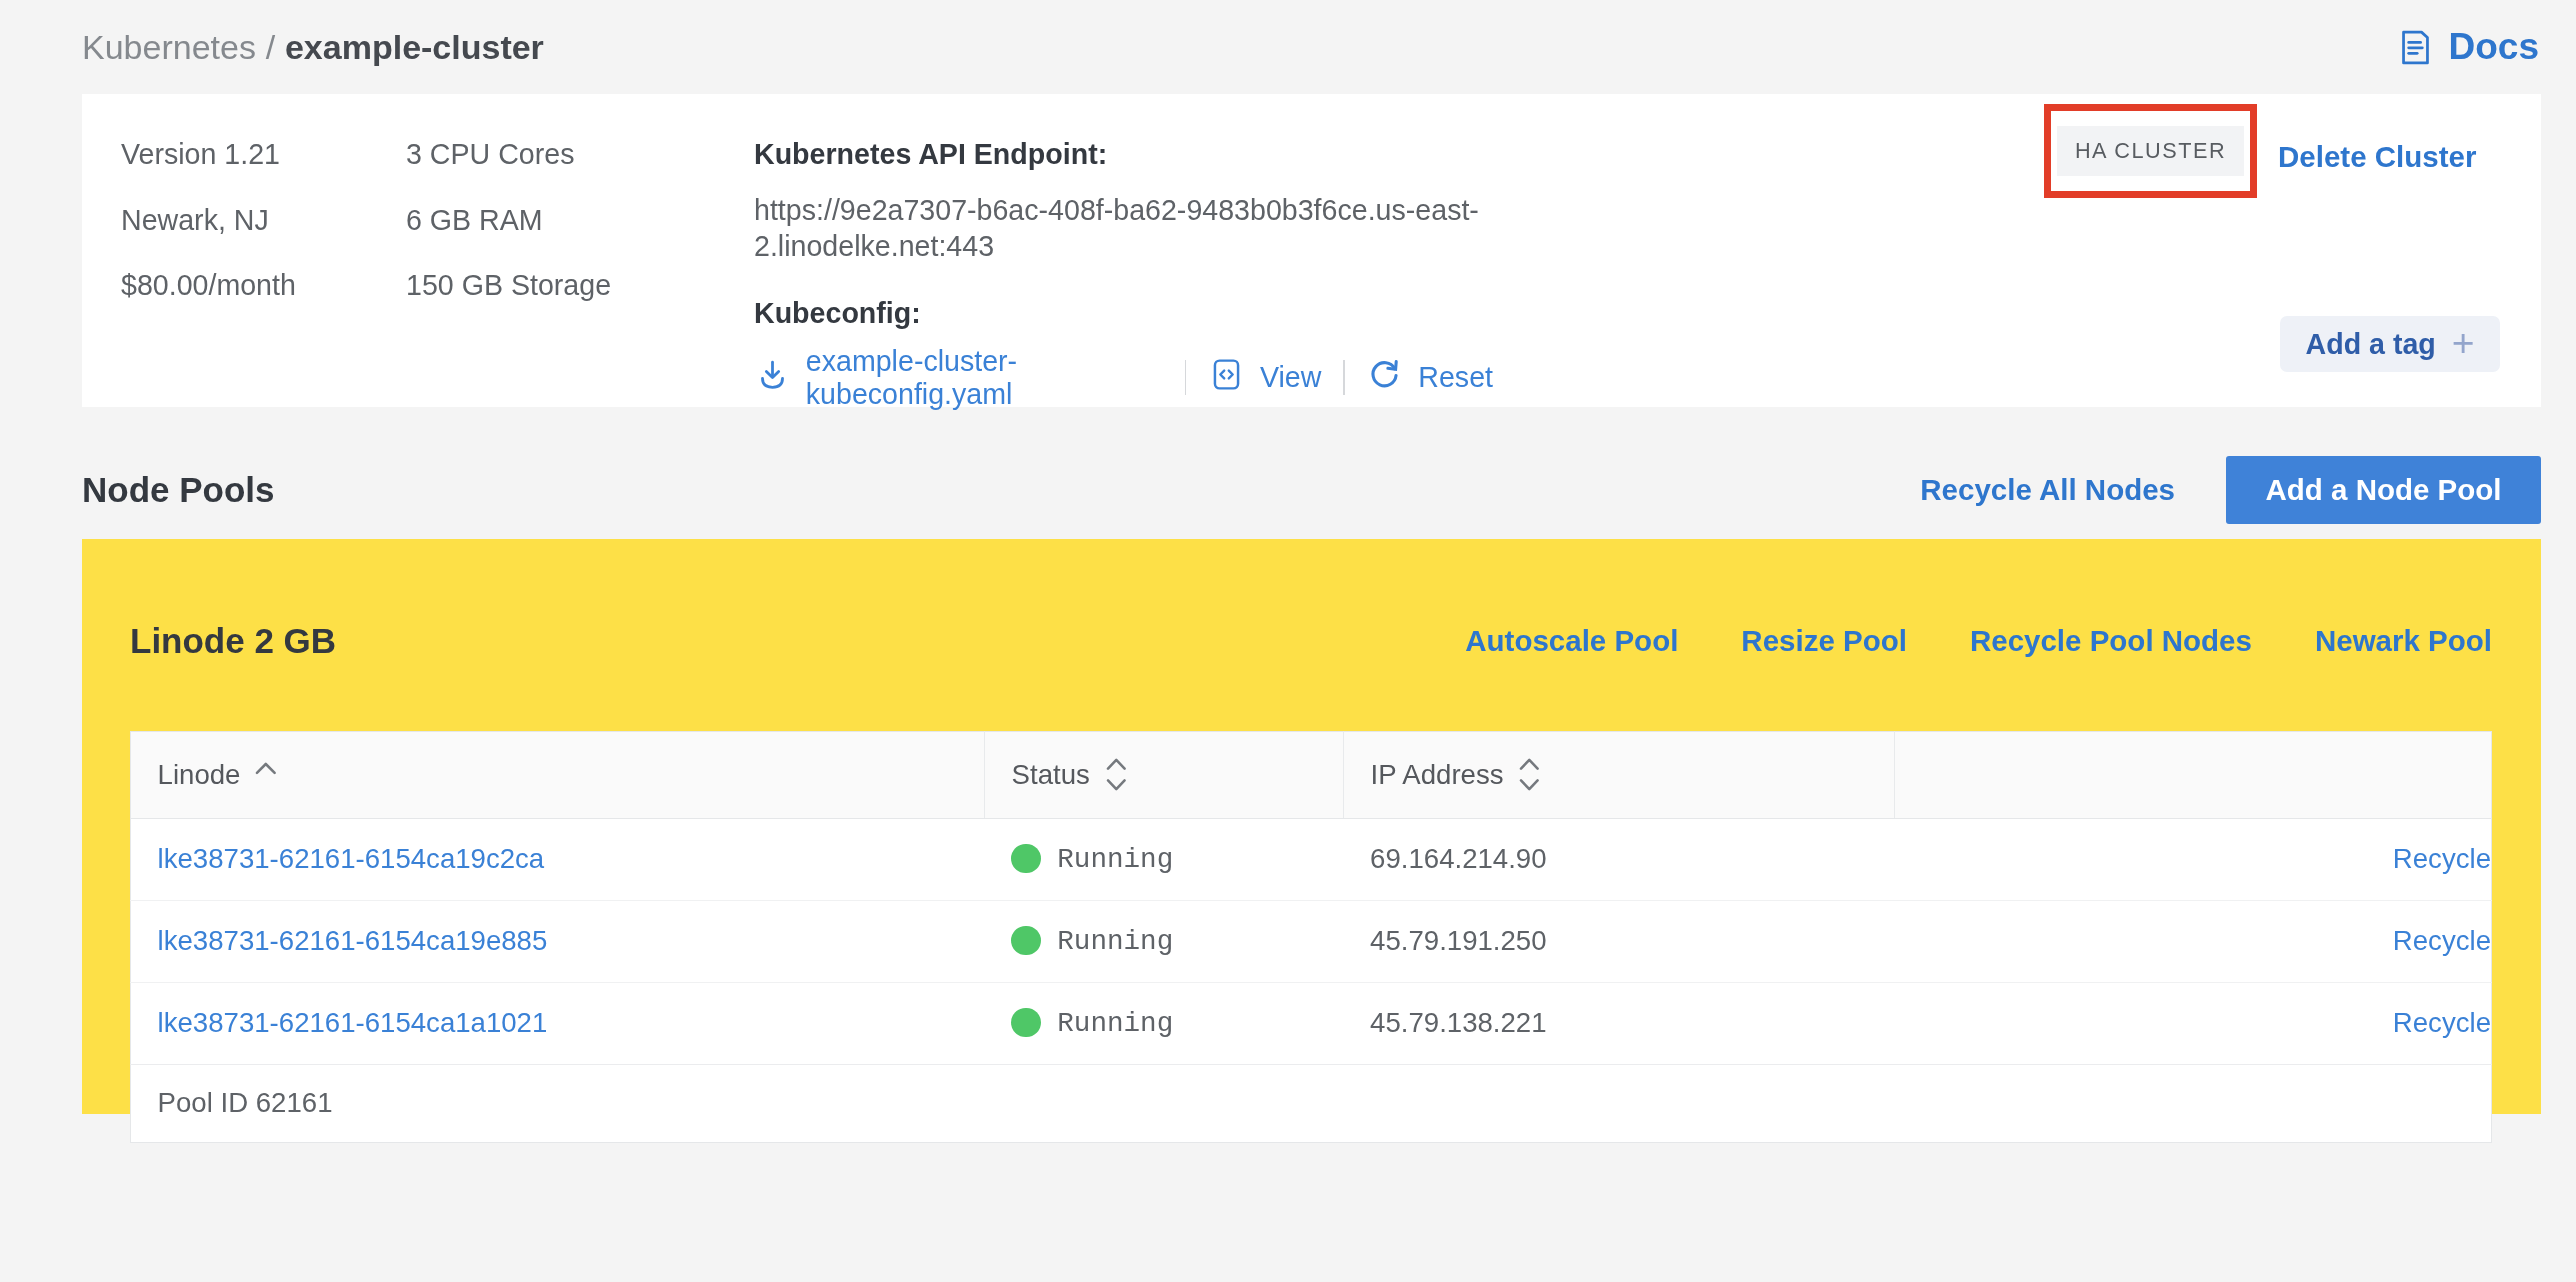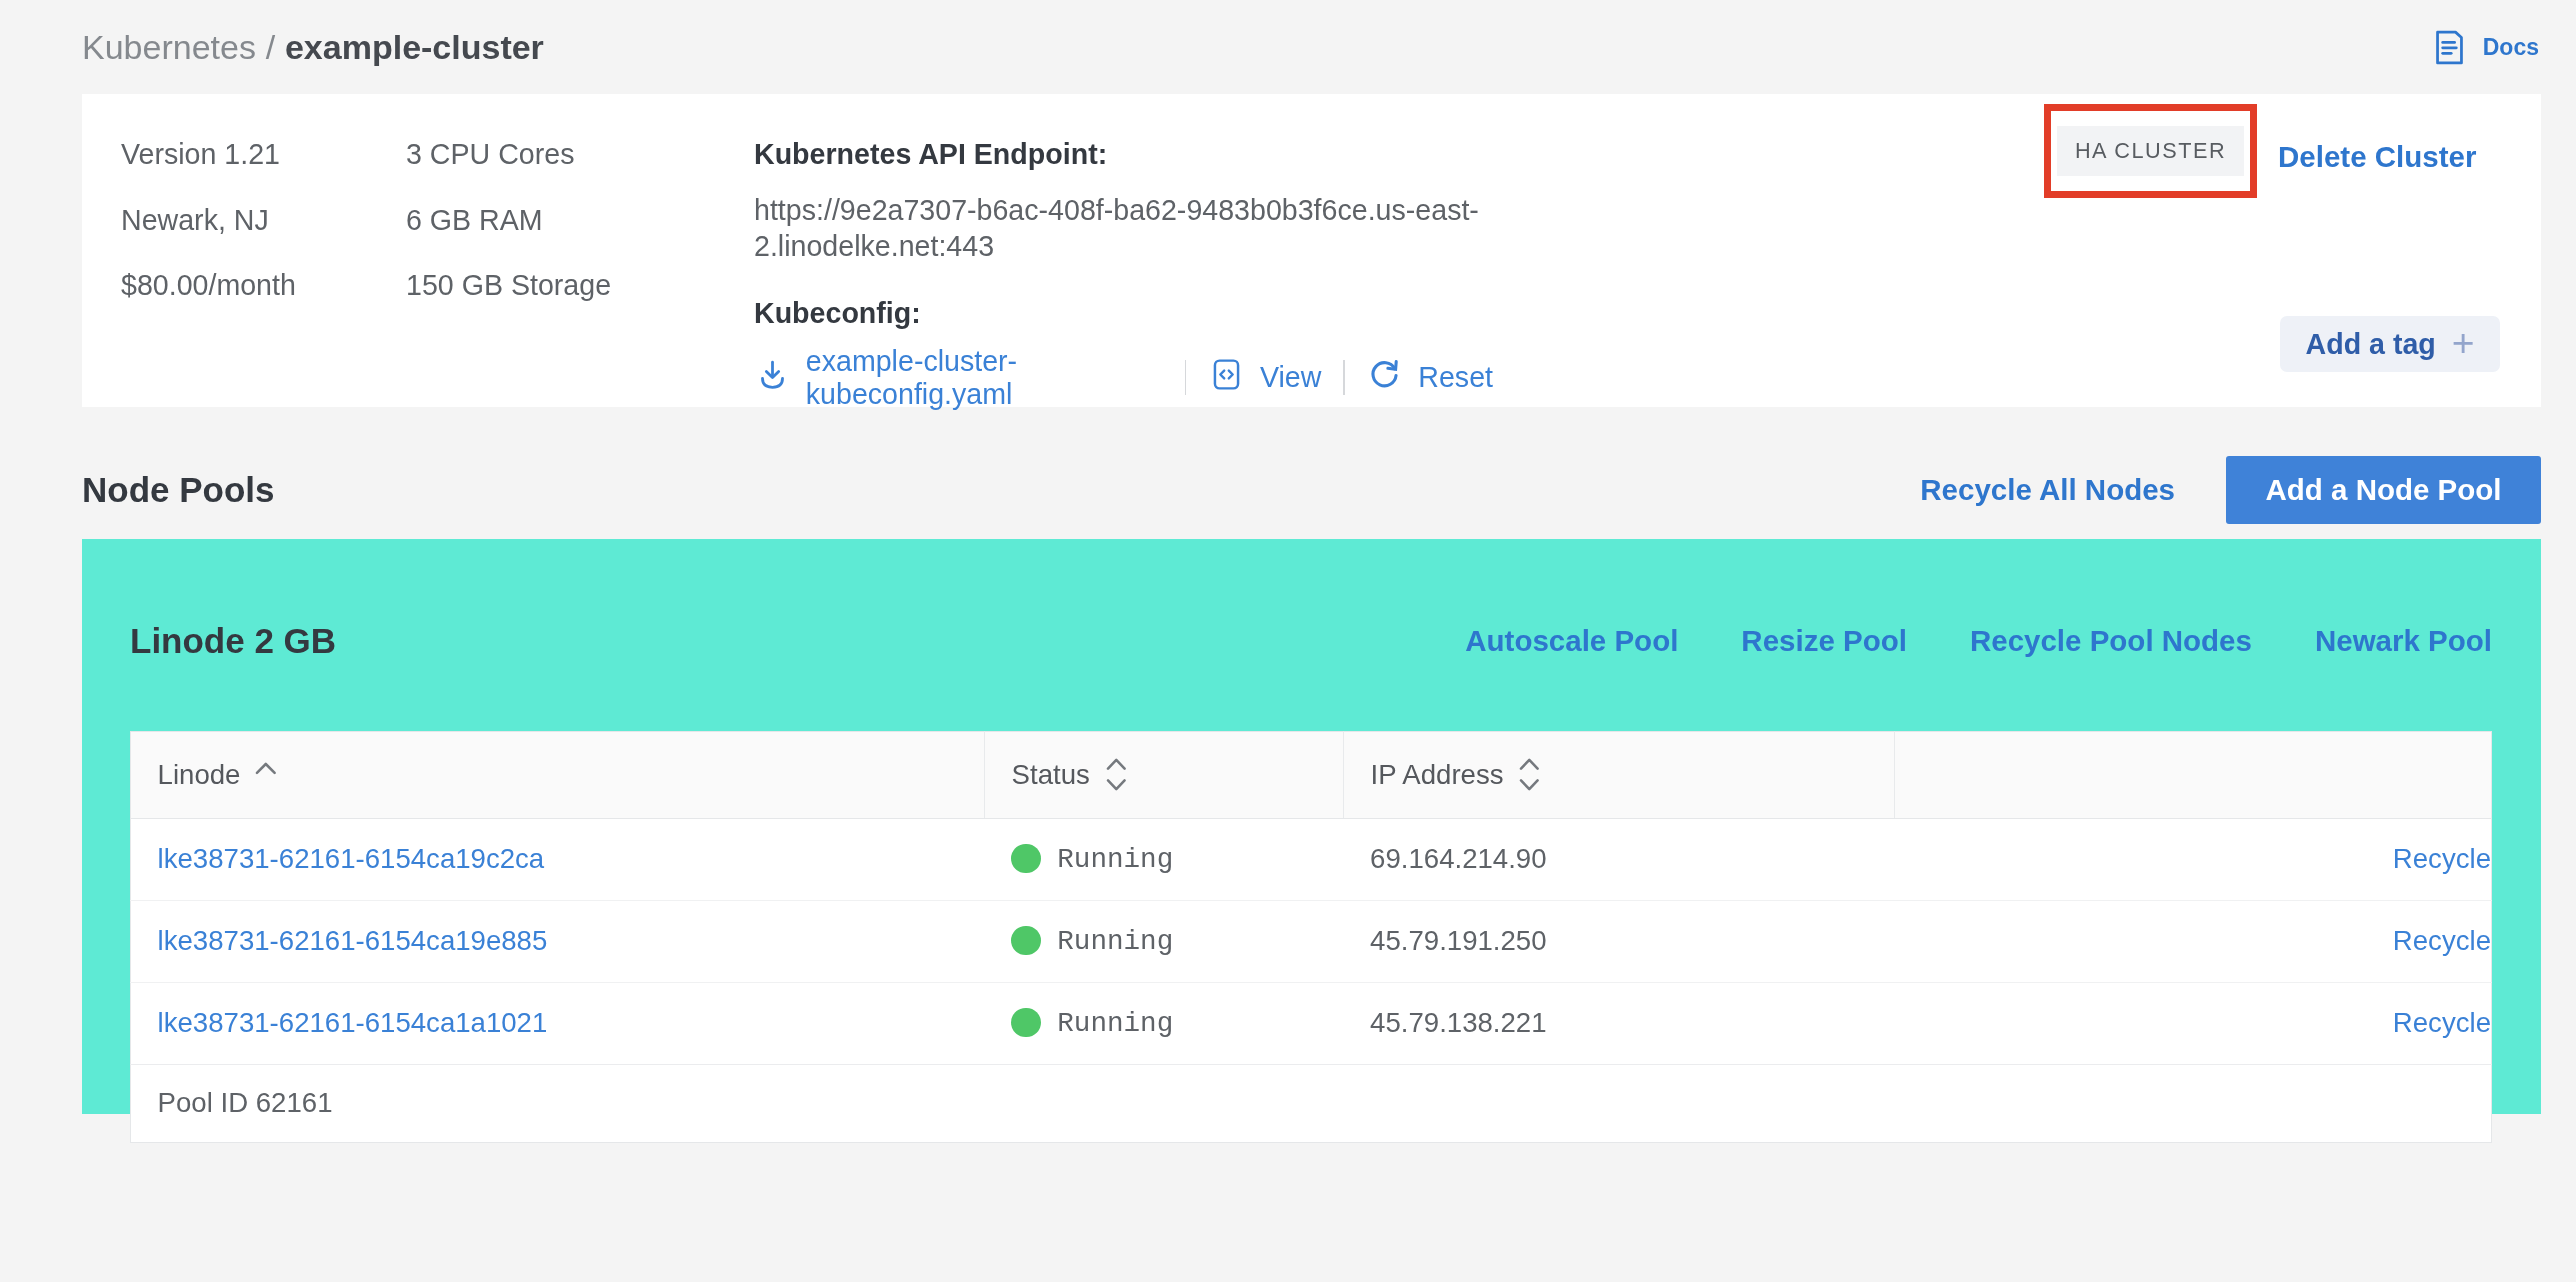--- a/index.html
+++ b/index.html
@@ -25,21 +25,21 @@
   .topbar{
     height:94px;
     padding:0 37px 0 82px;
     display:flex;align-items:center;justify-content:space-between;
   }
   .breadcrumb{font-size:34px;color:#85898e;}
   .breadcrumb .crumb-sep{margin:0 9.8px;}
   .breadcrumb .crumb-current{color:#45494f;font-weight:700;}
   .docs-link{
     display:flex;align-items:center;gap:12.8px;
-    color:var(--accent-blue);font-size:23px;font-weight:600;
+    color:var(--accent-blue);font-size:37px;font-weight:600;
     text-decoration:none;cursor:pointer;
   }
   .docs-link svg{display:block;}
 
   
   .summary-card{
     margin:0 35px 0 82px;
     height:313px;
     background:#fff;
     display:flex;
@@ -109,21 +109,21 @@
     width:315px;height:68px;
     background:var(--button-blue);color:#fff;
     font-family:inherit;font-size:29.5px;font-weight:700;
     border:none;border-radius:3px;cursor:pointer;
   }
 
   
   .pool-card{
     margin:0 35px 0 82px;
     height:575px;
-    background:#5eead4;
+    background:#fde047;
     padding:47px 49px 42px 48px;
   }
   .pool-head{display:flex;align-items:center;margin-bottom:35px;}
   .pool-name{font-size:35px;font-weight:700;color:#343940;flex:1;}
   .pool-actions{display:flex;gap:63px;}
   .pool-action{
     color:var(--accent-blue);font-size:29.5px;font-weight:700;
     text-decoration:none;cursor:pointer;white-space:nowrap;
   }
 

